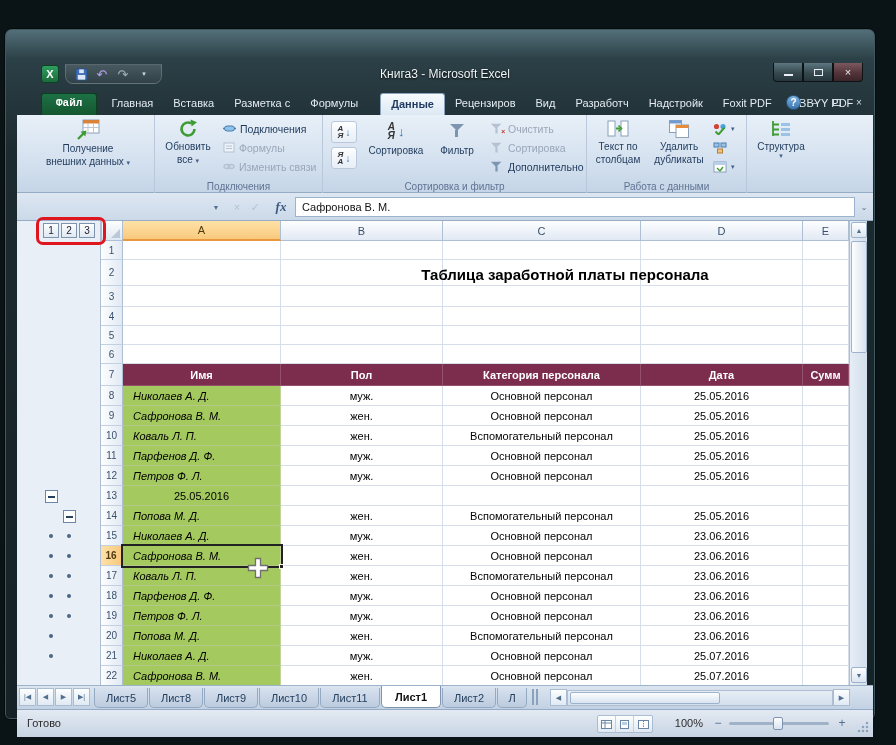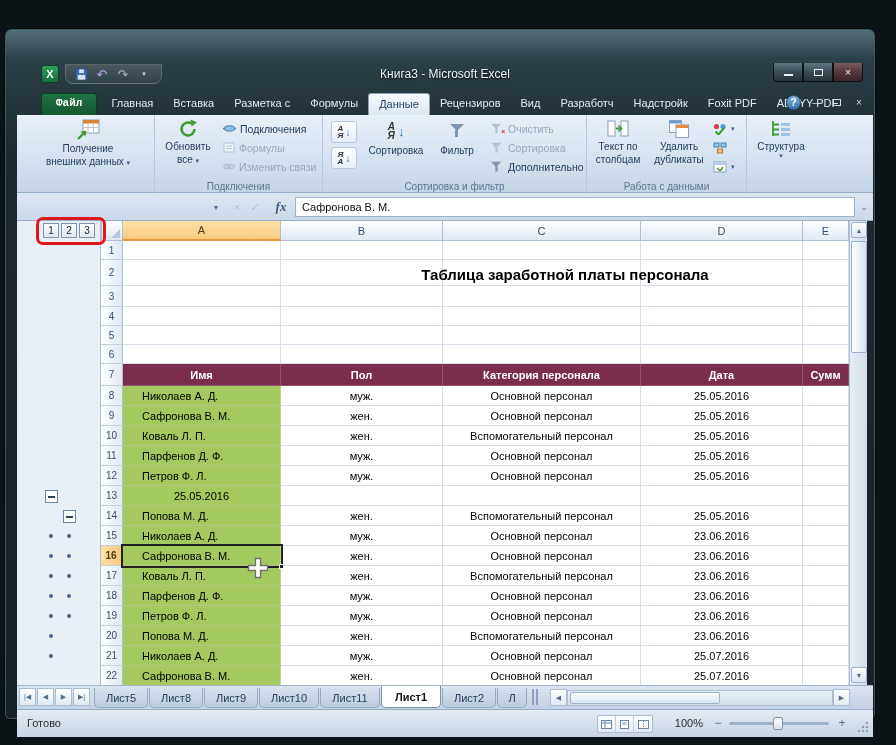--- a/index.html
+++ b/index.html
@@ -31,21 +31,21 @@
   .winbtn:first-child{border-radius:0 0 0 4px;}
   .winbtn:last-child{border-radius:0 0 4px 0;background:linear-gradient(#7b5a5e,#53343a 55%,#3c2529);}
   .max-glyph{width:9px;height:7px;border:1px solid #e9eff2;background:transparent;}
   .min-glyph{width:9px;height:2px;background:#e9eff2;margin-top:6px;}
 
   
   .tabrow{position:absolute;left:12px;top:62px;width:856px;height:24px;display:flex;align-items:flex-end;padding-left:24px;}
   .rtab{height:22px;padding:4px 10px 3px 10px;font-size:11px;color:#e3ebf1;border-radius:3px 3px 0 0;cursor:default;white-space:nowrap;}
   .rtab.file{background:linear-gradient(var(--file-tab,#1e7145),#14572f);color:#fff;font-weight:bold;
     border:1px solid #0c3f20;border-bottom:none;padding:3px 14px;margin-right:4px;font-family:Liberation Mono, monospace;}
-  .rtab.active{background:linear-gradient(#f6fafd,#dce8f4);color:#1f3a5f;border:1px solid #8ba2bc;border-bottom:none;font-weight:normal;}
+  .rtab.active{background:linear-gradient(#f6fafd,#dce8f4);color:#1f3a5f;border:1px solid #8ba2bc;border-bottom:none;font-weight:bold;margin-left:12px;}
   .tabrow-right{position:absolute;right:6px;top:4px;display:flex;gap:6px;align-items:center;}
   .mini-ico{width:16px;height:15px;display:flex;align-items:center;justify-content:center;color:#cfdbe3;font-size:10px;}
   .help-circle{width:15px;height:15px;border-radius:50%;background:linear-gradient(#7fb3e0,#3a74ad);color:#fff;font-size:10px;font-weight:bold;
     display:flex;align-items:center;justify-content:center;border:1px solid #2a5680;}
   .mini-box{width:8px;height:7px;border:1px solid #cfdbe3;}
 
   
   .ribbon{position:absolute;left:12px;top:86px;width:856px;height:78px;
     background:linear-gradient(#e8f0f8,#d6e2f0 55%,#c5d5e7);border-bottom:1px solid #96abc4;}
   .rg{position:absolute;top:0;height:78px;border-right:1px solid #b9c9db;}
@@ -91,21 +91,21 @@
   .chcell{height:20px;background:linear-gradient(#fdfefe,#e1e9f4);border-right:1px solid #aebfd4;border-bottom:1px solid #aebfd4;
     font-size:11px;color:#39506b;display:flex;align-items:center;justify-content:center;}
   .chcell.sel{background:linear-gradient(#fde2a7,#f9c97d);border-bottom:2px solid #e8973f;color:#4a3push0e;color:#503a10;}
   .grid-clip{position:absolute;left:96px;top:212px;width:748px;height:444px;overflow:hidden;background:#fff;}
   .grow{display:flex;}
   .rncell{width:22px;background:linear-gradient(90deg,#fdfefe,#e1e9f4);border-right:1px solid #aebfd4;border-bottom:1px solid #c3d0e0;
     font-size:10px;color:#39506b;display:flex;align-items:center;justify-content:center;flex:none;}
   .rncell.sel{background:linear-gradient(90deg,#fde2a7,#f9c97d);border-right:2px solid #e8973f;color:#503a10;font-weight:bold;}
   .cell{border-right:1px solid #d6dee9;border-bottom:1px solid #d6dee9;font-size:11px;color:#000;
     display:flex;align-items:center;overflow:hidden;white-space:nowrap;flex:none;background:#fff;}
-  .cell.lft{padding-left:19px;justify-content:flex-start;}
+  .cell.lft{padding-left:10px;justify-content:flex-start;font-style:italic;}
   .cell.ctr{justify-content:center;}
   .cell.green{background:var(--green-cell,#a4c95f);border-right-color:#c2d49a;border-bottom-color:#b3c887;}
   .cell.thead{background:var(--header-row,#7c2d4d);color:#fff;font-weight:bold;justify-content:center;border-right-color:#93506b;border-bottom-color:#93506b;}
   .title-ovl{position:absolute;left:276px;width:568px;text-align:center;font-weight:bold;color:#000;z-index:5;pointer-events:none;}
   .sel-border{position:absolute;left:116px;top:515px;width:162px;height:24px;border:2px solid #222;z-index:8;}
   .fill-handle{position:absolute;right:-3px;bottom:-3px;width:5px;height:5px;background:#222;border:1px solid #fff;}
   .omarks{position:absolute;left:0;top:0;width:896px;height:745px;pointer-events:none;z-index:6;}
   .ominus{position:absolute;width:13px;height:13px;border:1px solid #6b87a8;background:#fdfefe;pointer-events:auto;}
   .ominus::after{content:"";position:absolute;left:2px;top:5px;width:7px;height:1.5px;background:#27405e;}
   .odot{position:absolute;width:4px;height:4px;border-radius:50%;background:#4a6586;}

